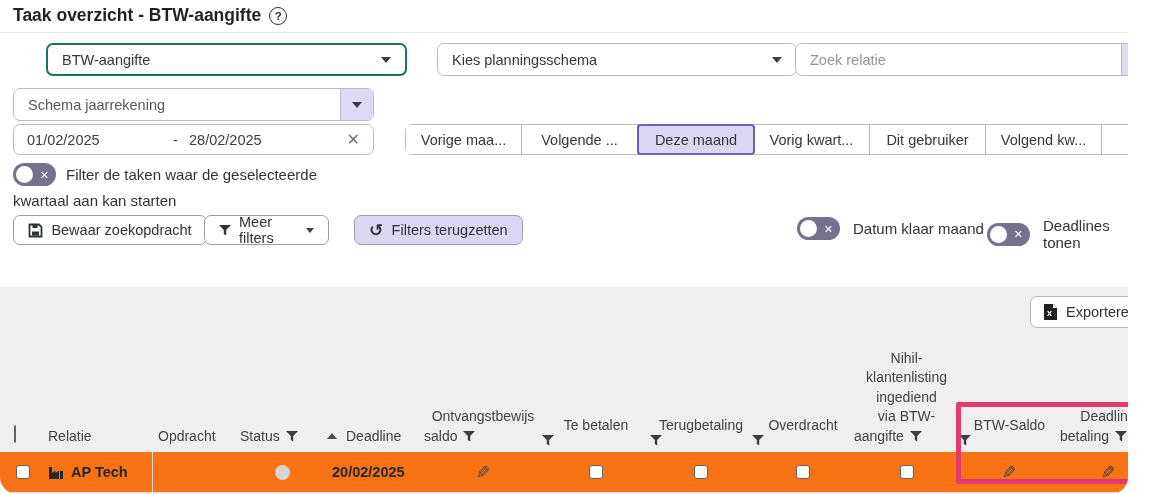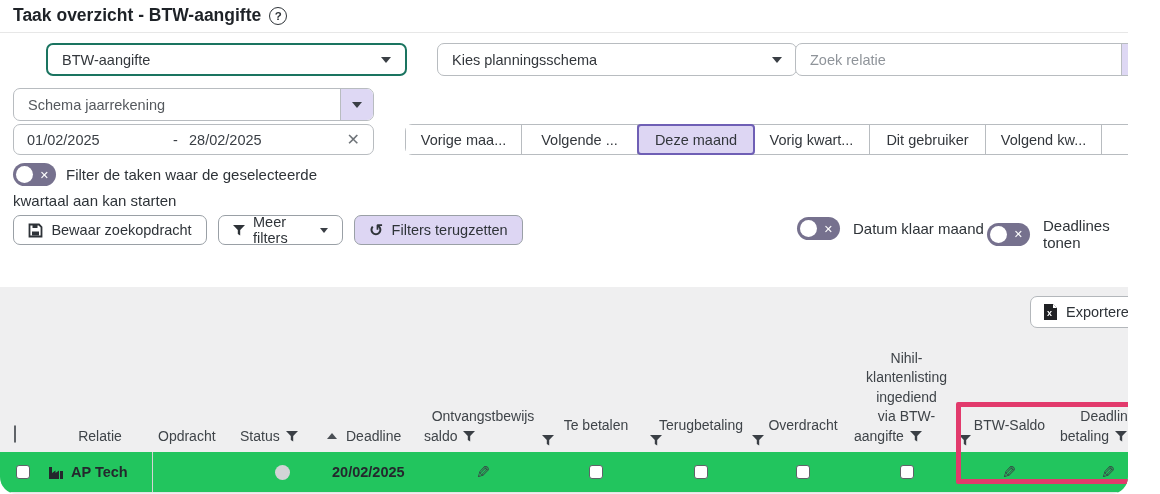--- a/index.html
+++ b/index.html
@@ -43,40 +43,40 @@
   .toggle .knob { position:absolute; left:3px; top:3px; width:17px; height:17px; border-radius:50%; background:#fff; }
   .toggle .off-x { position:absolute; right:7px; top:50%; transform:translateY(-50%); color:#fff; font-size:11px; font-weight:700; }
 
   .user-toggle { position:absolute; left:13px; top:163px; display:flex; align-items:center; gap:10px; }
   .user-toggle-label { font-size:15px; color:#2e3338; }
   .user-toggle-line2 { position:absolute; left:13px; top:192px; font-size:15px; color:#2e3338; }
 
   
   .btn { position:absolute; top:215px; height:30px; display:flex; align-items:center; justify-content:center; gap:8px; background:#fff; border:1px solid #9aa0a6; border-radius:7px; font-size:14.5px; color:#2e3338; cursor:pointer; padding:0 14px; }
   .btn-save { left:13px; width:194px; }
-  .btn-more { left:218px; width:125px; }
+  .btn-more { left:204px; width:125px; }
   .btn-reset { left:354px; width:169px; background:#ddd6f3; }
   .btn .caret { border-top-width:5.5px; border-left-width:4.5px; border-right-width:4.5px; }
   .undo-glyph { font-size:17px; font-weight:700; line-height:1; color:#2e3338; }
   .toggle-group { position:absolute; top:217px; display:flex; align-items:center; gap:13px; font-size:15px; color:#2e3338; }
   .tg-datum { left:797px; }
   .tg-deadline { left:987px; }
 
   
   .table-section { position:absolute; left:0; top:287px; width:1160px; height:207px; background:#efeff0; }
   .export-btn { position:absolute; left:1030px; top:9px; width:160px; height:32px; background:#fff; border:1px solid #b3b7bb; border-radius:7px; display:flex; align-items:center; gap:8px; padding:0 12px; font-size:14.5px; color:#2e3338; cursor:pointer; }
 
   .thead { position:absolute; left:0; top:53px; width:1160px; height:112px; font-size:14px; color:#3f4449; }
   .th { position:absolute; bottom:6px; line-height:19.5px; }
   .th.center { text-align:center; }
   .th-line { display:flex; align-items:center; justify-content:flex-start; gap:6px; }
   .funnel { width:12px; height:11px; flex:none; }
   .sort-arrow { width:0; height:0; border-left:5px solid transparent; border-right:5px solid transparent; border-bottom:6px solid #4a4f55; display:inline-block; }
 
-  .trow { position:absolute; left:0; top:165px; width:1160px; height:41px; background:#22c55e; border-bottom:1px solid #e3e3e3; }
+  .trow { position:absolute; left:0; top:165px; width:1160px; height:41px; background:#f97316; border-bottom:1px solid #e3e3e3; }
   .td { position:absolute; top:0; height:100%; display:flex; align-items:center; }
   .td.center { justify-content:center; }
   .col-divider { position:absolute; left:152px; top:0; bottom:0; width:1px; background:#d4d4d4; }
 
   .col-check    { left:14px;  width:24px; }
   .col-relatie  { left:40px;  width:112px; }
   .col-opdracht { left:152px; width:80px; }
   .col-status   { left:232px; width:88px; }
   .col-deadline { left:320px; width:104px; }
   .col-c6  { left:424px;  width:118px; }
@@ -200,21 +200,21 @@
         <path d="M10 0l4 4h-4z" fill="#ffffff"></path>
         <text x="6.5" y="12" font-size="9" font-weight="bold" fill="#fff" text-anchor="middle" font-family="Liberation Sans, sans-serif">x</text>
       </svg>
       <span>Exporteren naa</span>
     </div>
 
     <div class="thead">
       <div class="th col-check" style="bottom:8px;">
         <span class="checkbox"></span>
       </div>
-      <div class="th col-relatie" style="padding-left:8px;text-align:center;">
+      <div class="th col-relatie" style="padding-left:8px;">
         <span>Relatie</span>
       </div>
       <div class="th col-opdracht" style="padding-left:6px;">
         <span>Opdracht</span>
       </div>
       <div class="th col-status" style="padding-left:8px;">
         <span class="th-line" style="justify-content:flex-start;text-align:center;">
           <span>Status</span>
           <svg class="funnel" viewBox="0 0 12 11">
               <polygon points="0,0 12,0 7.2,5 7.2,10.5 4.8,9 4.8,5" fill="#3a3f45"></polygon>

